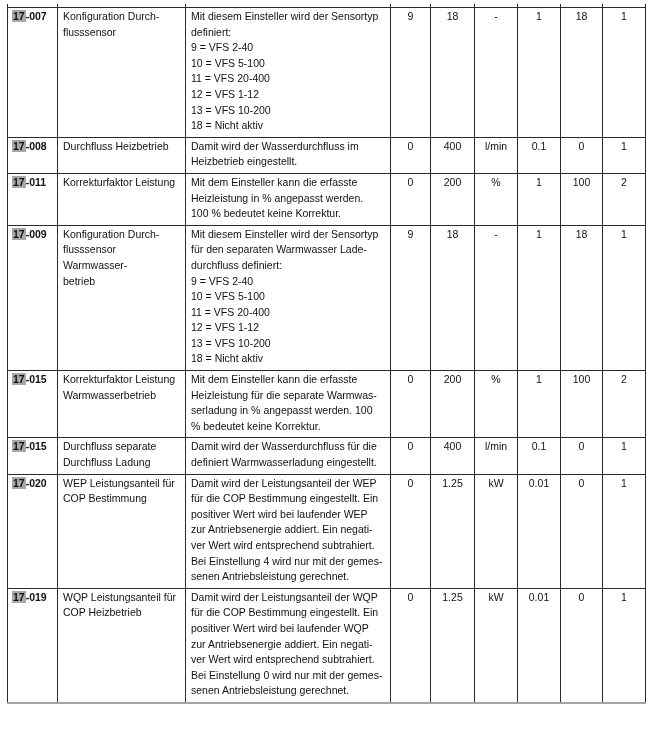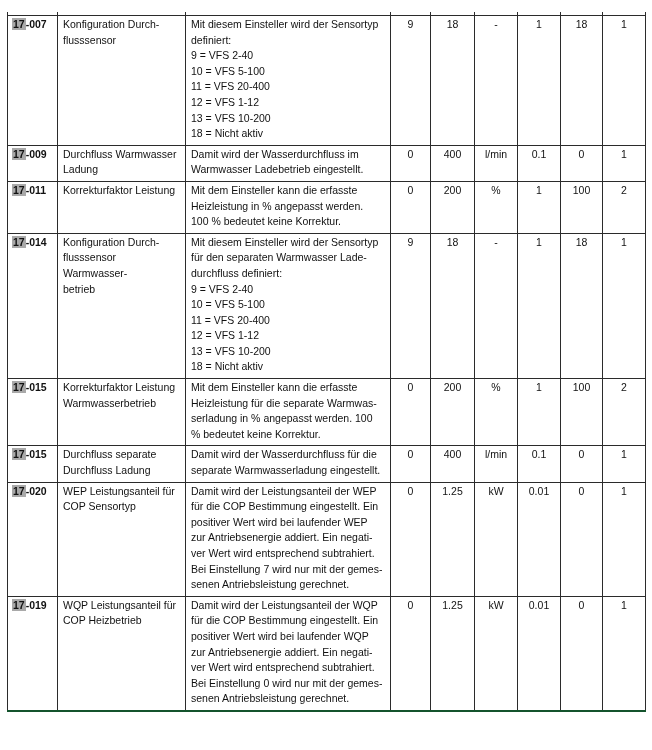--- a/index.html
+++ b/index.html
@@ -8,22 +8,22 @@
     width: 652px;
     height: 750px;
     background: #ffffff;
     font-family: "Liberation Sans", "DejaVu Sans", sans-serif;
     overflow: hidden;
   }
   table.param-table {
     border-collapse: collapse;
     table-layout: fixed;
     margin-left: 7px;
-    margin-top: 12px;
-    border-bottom: 2px solid #14532d;
+    margin-top: 4px;
+    border-bottom: 2px solid #a3a3a3;
   }
   .param-table td {
     border: 1px solid #2b2b2b;
     vertical-align: top;
     font-size: 10.5px;
     line-height: 15.6px;
     color: #111111;
     overflow: hidden;
   }
   tr.sliver td {
@@ -91,25 +91,24 @@
 13 = VFS 10-200
 18 = Nicht aktiv</td>
     <td class="c-num c-min">9</td>
     <td class="c-num">18</td>
     <td class="c-num">-</td>
     <td class="c-num">1</td>
     <td class="c-num">18</td>
     <td class="c-num">1</td>
   </tr>
         <tr>
-    <td class="c-code"><span class="code-prefix">17</span><span class="code-suffix">-009</span></td>
-    <td class="c-name">Durchfluss Warmwasser
-Ladung</td>
+    <td class="c-code"><span class="code-prefix">17</span><span class="code-suffix">-008</span></td>
+    <td class="c-name">Durchfluss Heizbetrieb</td>
     <td class="c-desc">Damit wird der Wasserdurchfluss im
-Warmwasser Ladebetrieb eingestellt.</td>
+Heizbetrieb eingestellt.</td>
     <td class="c-num c-min">0</td>
     <td class="c-num">400</td>
     <td class="c-num">l/min</td>
     <td class="c-num">0.1</td>
     <td class="c-num">0</td>
     <td class="c-num">1</td>
   </tr>
         <tr>
     <td class="c-code"><span class="code-prefix">17</span><span class="code-suffix">-011</span></td>
     <td class="c-name">Korrekturfaktor Leistung</td>
@@ -117,21 +116,21 @@
 Heizleistung in % angepasst werden.
 100 % bedeutet keine Korrektur.</td>
     <td class="c-num c-min">0</td>
     <td class="c-num">200</td>
     <td class="c-num">%</td>
     <td class="c-num">1</td>
     <td class="c-num">100</td>
     <td class="c-num">2</td>
   </tr>
         <tr>
-    <td class="c-code"><span class="code-prefix">17</span><span class="code-suffix">-014</span></td>
+    <td class="c-code"><span class="code-prefix">17</span><span class="code-suffix">-009</span></td>
     <td class="c-name">Konfiguration Durch-
 flusssensor Warmwasser-
 betrieb</td>
     <td class="c-desc">Mit diesem Einsteller wird der Sensortyp
 für den separaten Warmwasser Lade-
 durchfluss definiert:
 9 = VFS 2-40
 10 = VFS 5-100
 11 = VFS 20-400
 12 = VFS 1-12
@@ -157,38 +156,38 @@
     <td class="c-num">%</td>
     <td class="c-num">1</td>
     <td class="c-num">100</td>
     <td class="c-num">2</td>
   </tr>
         <tr>
     <td class="c-code"><span class="code-prefix">17</span><span class="code-suffix">-015</span></td>
     <td class="c-name">Durchfluss separate
 Durchfluss Ladung</td>
     <td class="c-desc">Damit wird der Wasserdurchfluss für die
-separate Warmwasserladung eingestellt.</td>
+definiert Warmwasserladung eingestellt.</td>
     <td class="c-num c-min">0</td>
     <td class="c-num">400</td>
     <td class="c-num">l/min</td>
     <td class="c-num">0.1</td>
     <td class="c-num">0</td>
     <td class="c-num">1</td>
   </tr>
         <tr>
     <td class="c-code"><span class="code-prefix">17</span><span class="code-suffix">-020</span></td>
     <td class="c-name">WEP Leistungsanteil für
-COP Sensortyp</td>
+COP Bestimmung</td>
     <td class="c-desc">Damit wird der Leistungsanteil der WEP
 für die COP Bestimmung eingestellt. Ein
 positiver Wert wird bei laufender WEP
 zur Antriebsenergie addiert. Ein negati-
 ver Wert wird entsprechend subtrahiert.
-Bei Einstellung 7 wird nur mit der gemes-
+Bei Einstellung 4 wird nur mit der gemes-
 senen Antriebsleistung gerechnet.</td>
     <td class="c-num c-min">0</td>
     <td class="c-num">1.25</td>
     <td class="c-num">kW</td>
     <td class="c-num">0.01</td>
     <td class="c-num">0</td>
     <td class="c-num">1</td>
   </tr>
         <tr>
     <td class="c-code"><span class="code-prefix">17</span><span class="code-suffix">-019</span></td>

